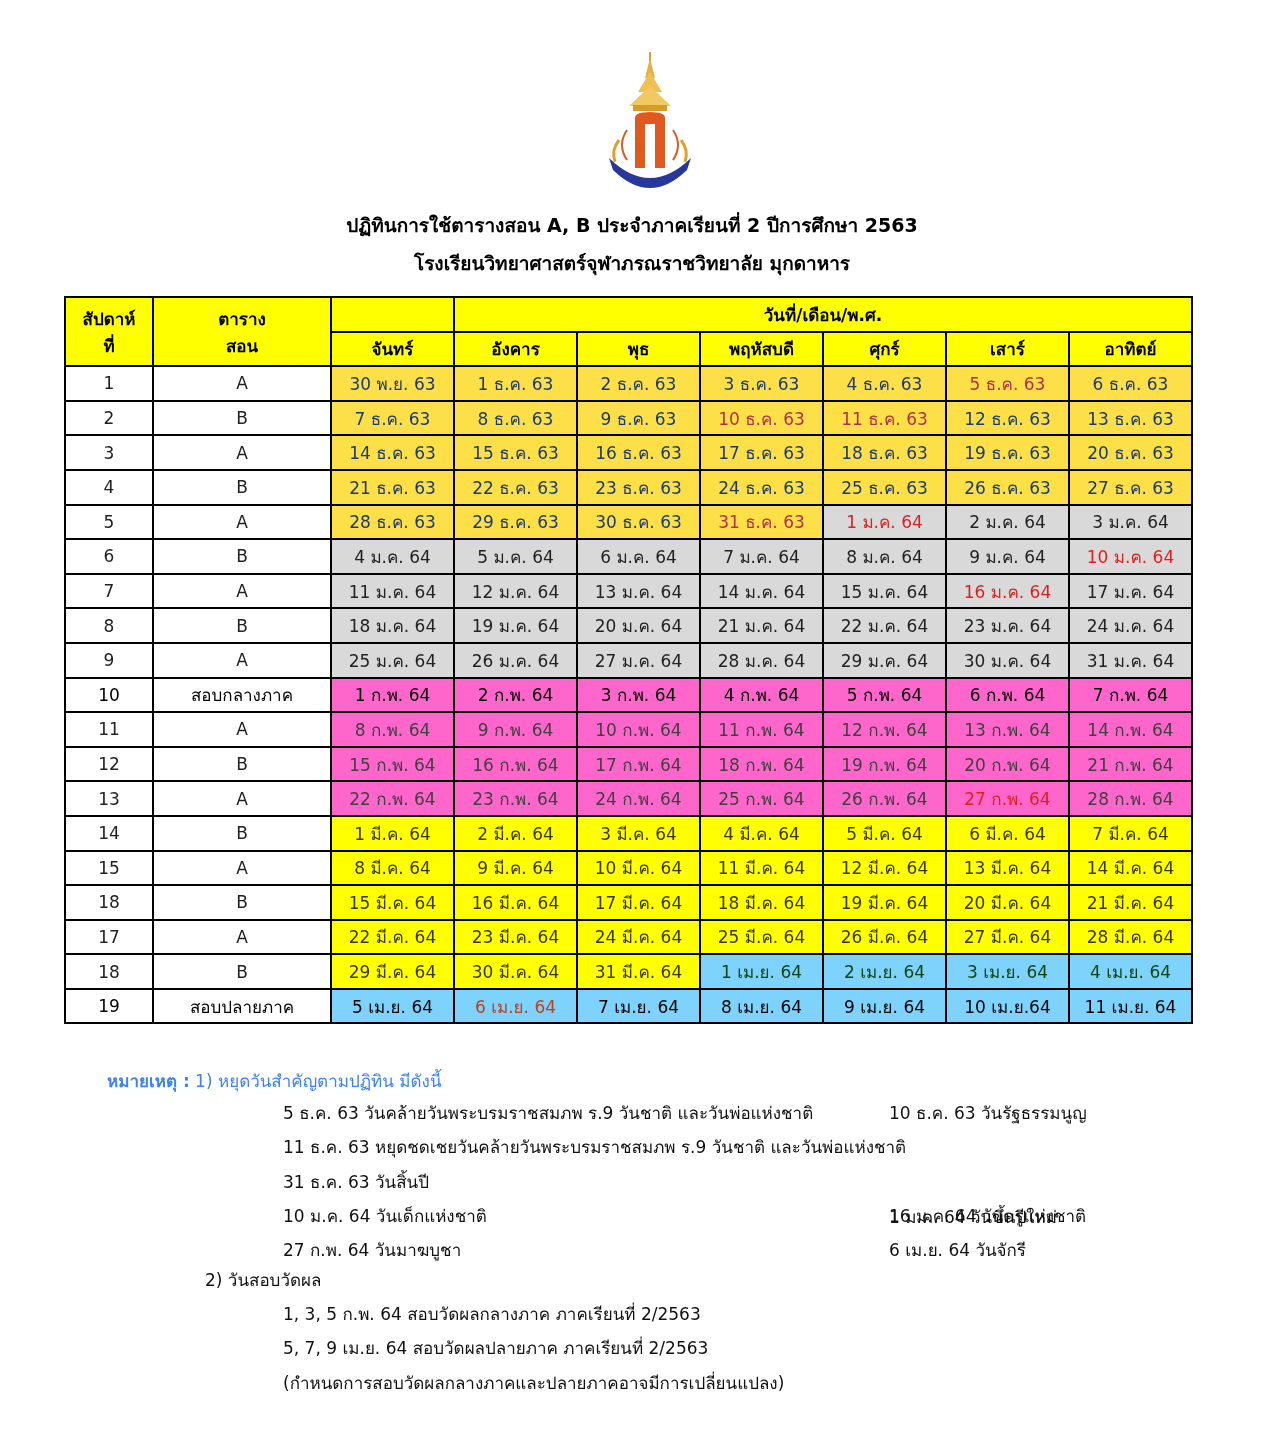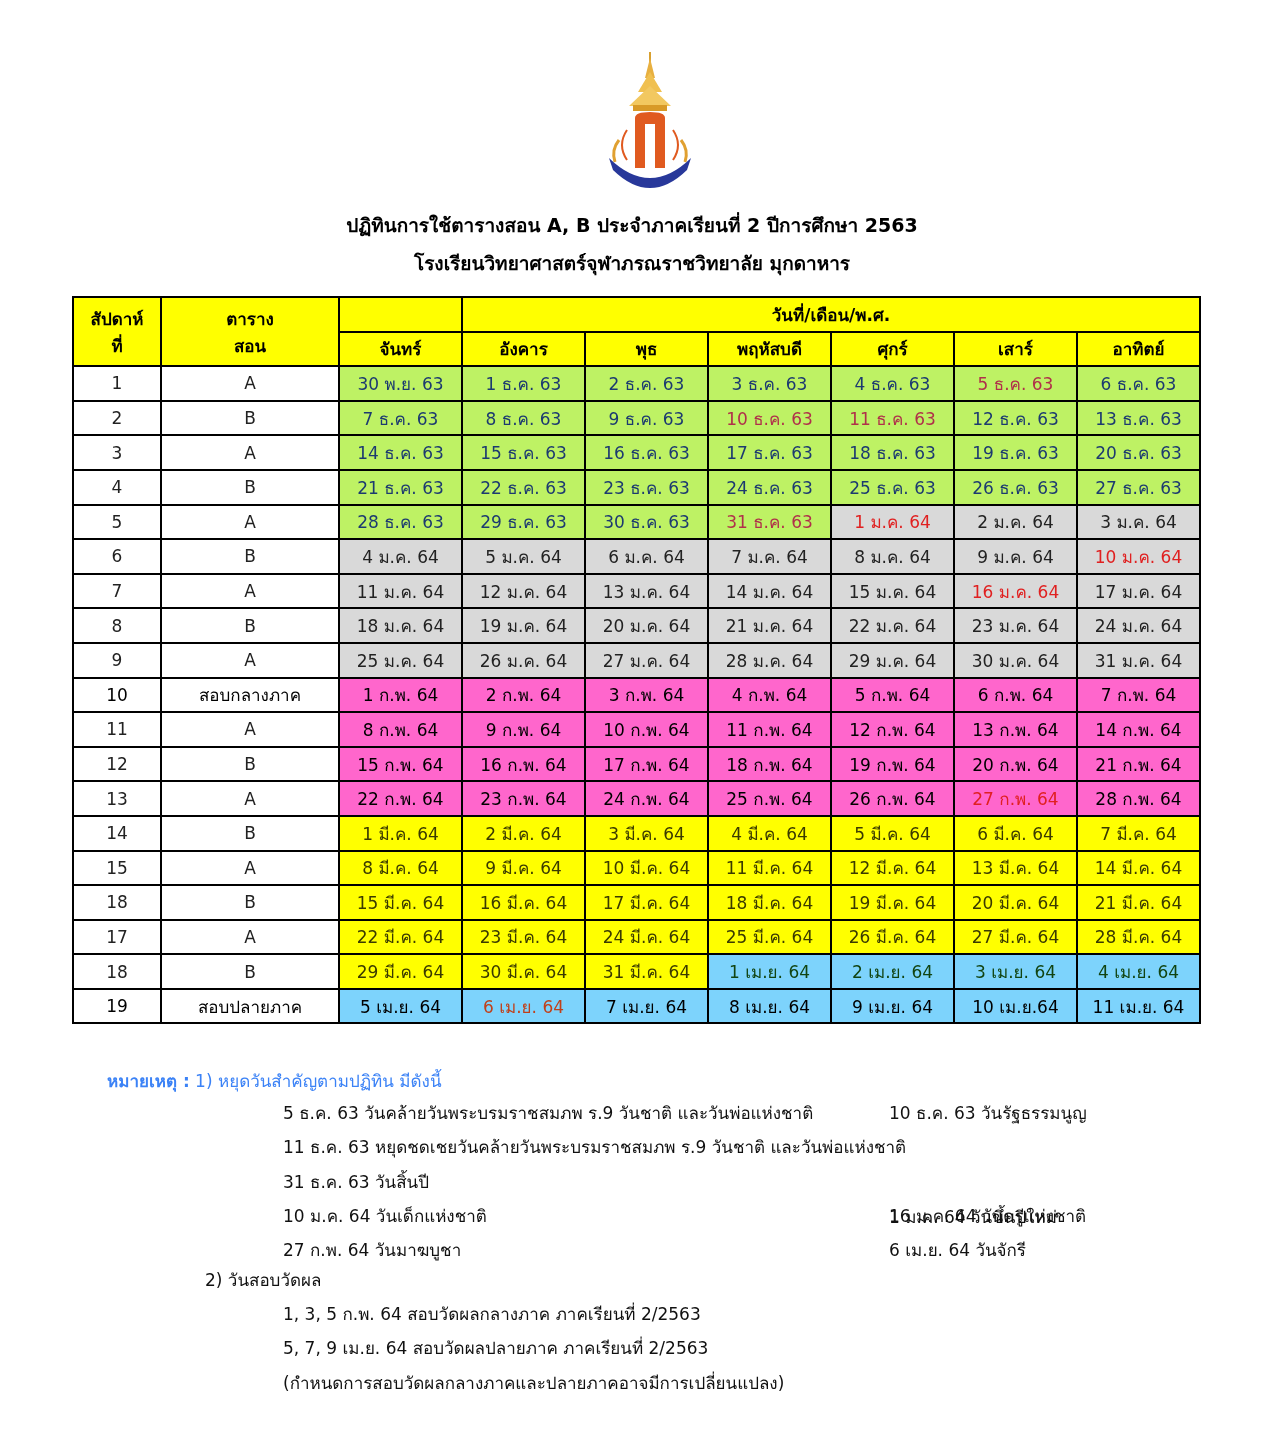--- a/index.html
+++ b/index.html
@@ -1,29 +1,29 @@
 <!DOCTYPE html>
 <html><head>
 <meta charset="utf-8">
 <style>
   html, body { margin:0; padding:0; background:#ffffff; }
   body { width:1269px; height:1433px; position:relative; font-family:"DejaVu Sans", sans-serif; color:#000; overflow:hidden; }
   .logo { position:absolute; left:605px; top:50px; width:90px; height:150px; }
   .title { position:absolute; left:0; width:1264px; text-align:center; font-weight:bold; font-size:19px; }
   .title.l1 { top:210px; }
   .title.l2 { top:248px; }
-  table.cal { position:absolute; left:64px; top:296px; border-collapse:collapse; width:986px; table-layout:fixed;margin-left:8px; }
+  table.cal { position:absolute; left:64px; top:296px; border-collapse:collapse; width:986px; table-layout:fixed; }
   table.cal td, table.cal th { border:2px solid #000; text-align:center; font-size:17px; padding:0; height:32.6px; font-weight:normal; white-space:nowrap; overflow:hidden; }
   table.cal th { background:#ffff00; font-weight:bold; }
   .col-week { width:88px; } .col-sched { width:178px; } .col-day { width:123px; }
   td.wk, td.sc { background:#fff; color:#222; }
   td.bold { font-weight:bold; color:#000; }
-  .c-blue { background:#bef264; color:#1c3a70; }
+  .c-blue { background:#fde047; color:#1c3a70; }
   .c-gray { background:#d9d9d9; color:#222; }
-  .c-pink { background:#ff66cc; color:#000000; }
+  .c-pink { background:#ff66cc; color:#404040; }
   .c-yellow { background:#ffff00; color:#3a3a00; }
   .c-green { background:#7dd3fc; color:#114411; }
   td.hol { color:#e02020 !important; }
   td.hol-dim { color:#b0304a !important; }
   td.hol-brown { color:#c0401a !important; }
   .notes { position:absolute; left:107px; top:1067px; font-size:17px; color:#3b82f6; }
   .note-line { position:absolute; white-space:nowrap; font-size:17px; color:#111; }
 </style>
 </head>
 <body>

